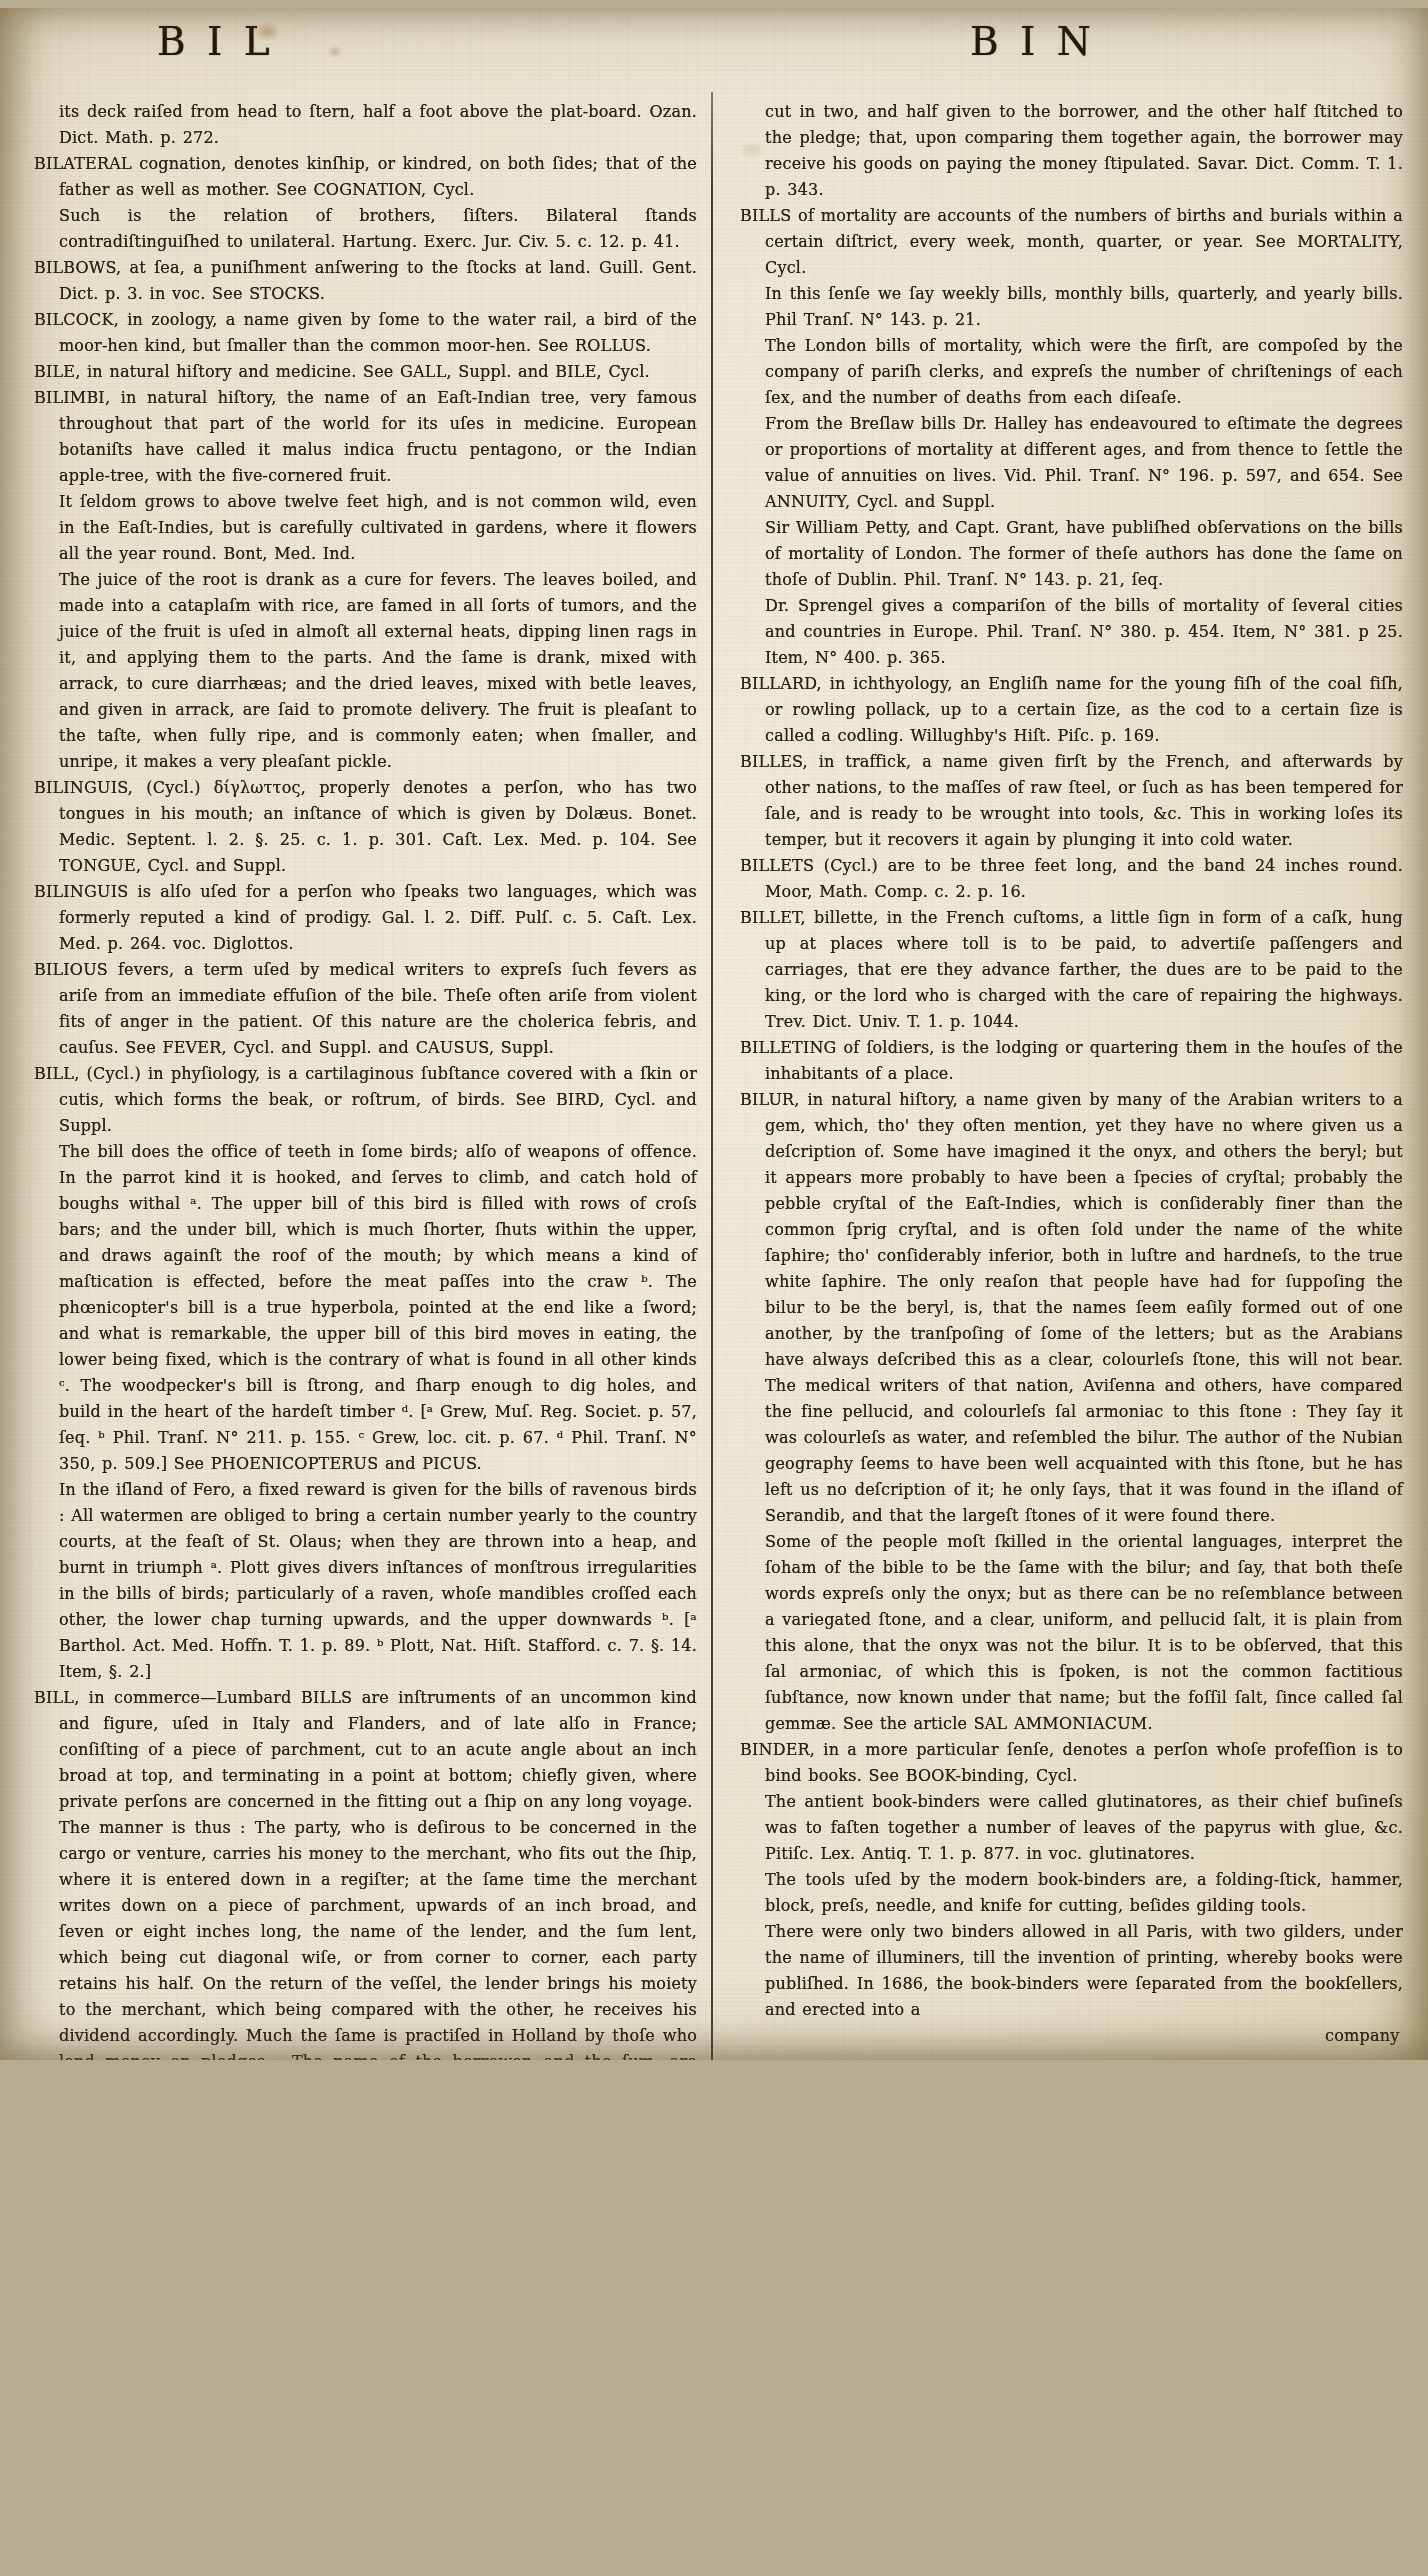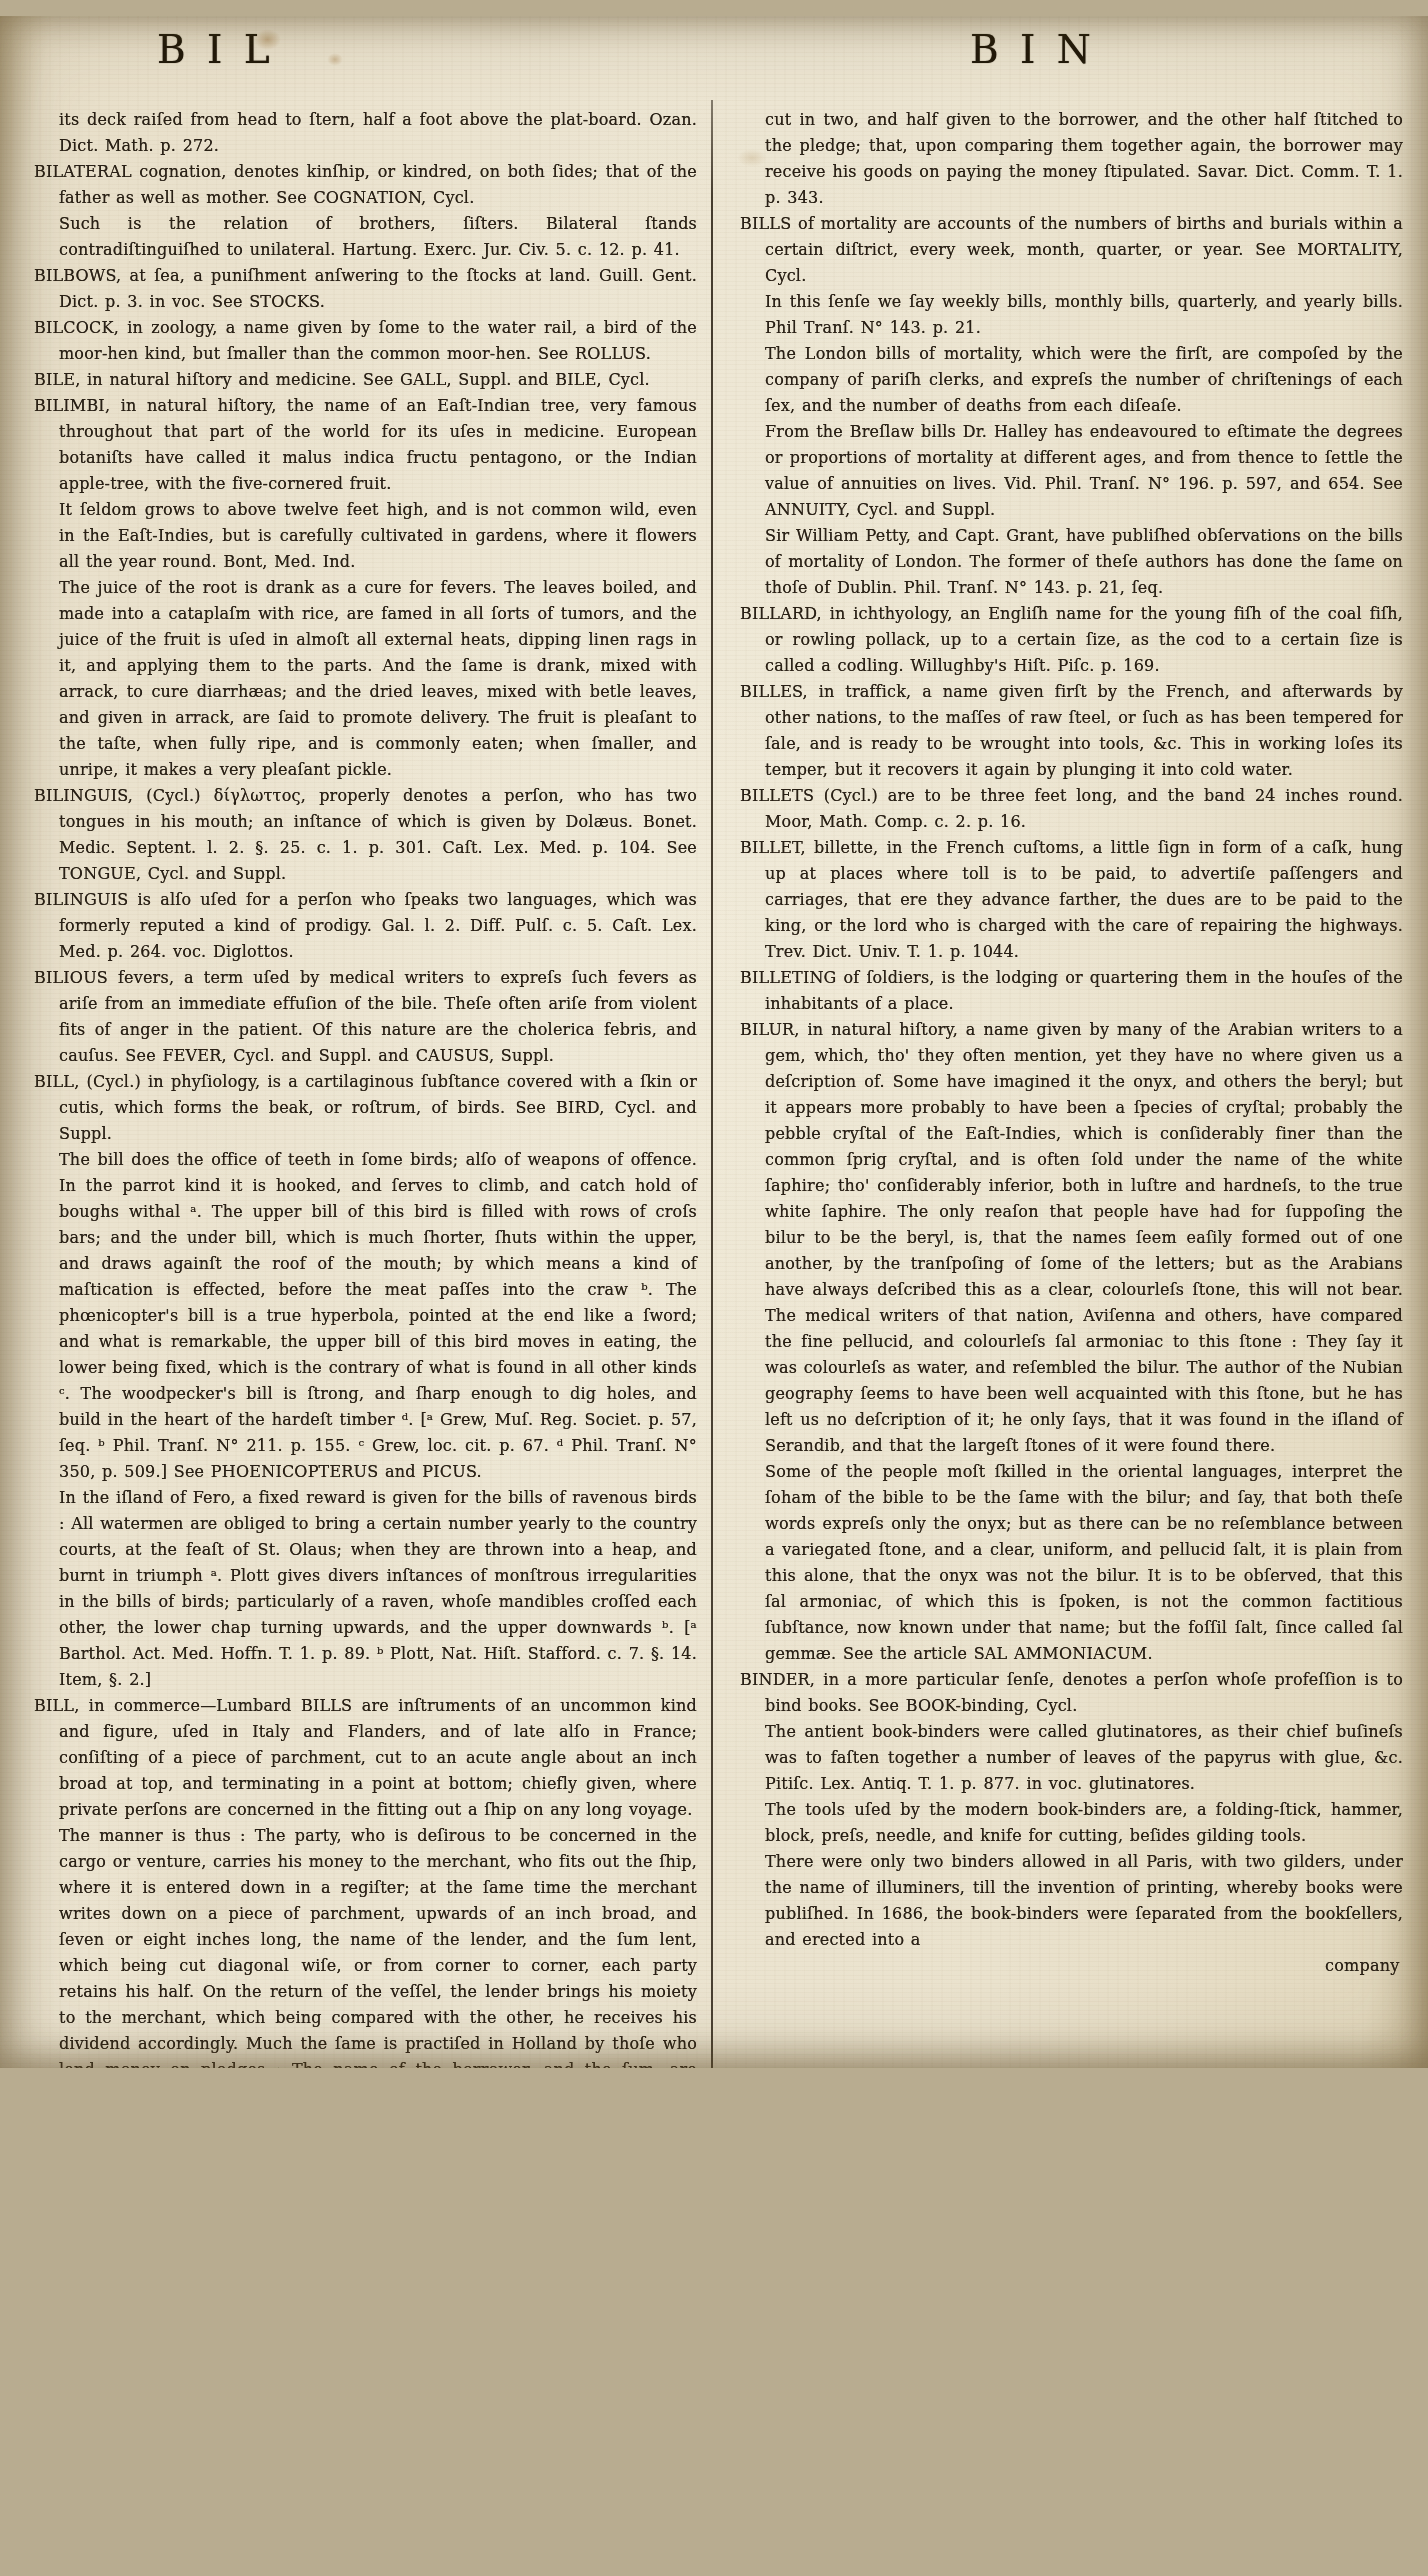--- a/index.html
+++ b/index.html
@@ -4,21 +4,21 @@
 <style>
   html, body {
     margin: 0;
     padding: 0;
     background: #b8ac90;
   }
   .page {
     position: relative;
     width: 1428px;
     height: 2052px;
-    margin: 16px auto;
+    margin: 8px auto;
     overflow: hidden;
     background:
       linear-gradient(100deg,
         #d6c9ab 0%, #e7dec8 3%,
         #ebe3cf 18%, #ece5d2 45%,
         #eae2cd 75%, #e3d9bf 96%, #cfc2a2 100%);
     color: #2a2214;
     font-family: "DejaVu Serif", "Liberation Serif", serif;
   }
   
@@ -135,20 +135,21 @@
         <p class="para entry">BILL, in commerce—Lumbard BILLS are inſtruments of an uncommon kind and figure, uſed in Italy and Flanders, and of late alſo in France; conſiſting of a piece of parchment, cut to an acute angle about an inch broad at top, and terminating in a point at bottom; chiefly given, where private perſons are concerned in the fitting out a ſhip on any long voyage.</p>
         <p class="para cont">The manner is thus : The party, who is deſirous to be concerned in the cargo or venture, carries his money to the merchant, who fits out the ſhip, where it is entered down in a regiſter; at the ſame time the merchant writes down on a piece of parchment, upwards of an inch broad, and ſeven or eight inches long, the name of the lender, and the ſum lent, which being cut diagonal wiſe, or from corner to corner, each party retains his half.  On the return of the veſſel, the lender brings his moiety to the merchant, which being compared with the other, he receives his dividend accordingly.  Much the ſame is practiſed in Holland by thoſe who lend money on pledges : The name of the borrower, and the ſum, are written on a like ſlip of parchment, which is</p>
       </div>
     <div class="col" id="col-right">
         <p class="para cont">cut in two, and half given to the borrower, and the other half ſtitched to the pledge; that, upon comparing them together again, the borrower may receive his goods on paying the money ſtipulated.  Savar. Dict. Comm. T. 1. p. 343.</p>
         <p class="para entry">BILLS of mortality are accounts of the numbers of births and burials within a certain diſtrict, every week, month, quarter, or year.  See MORTALITY, Cycl.</p>
         <p class="para cont">In this ſenſe we ſay weekly bills, monthly bills, quarterly, and yearly bills.  Phil Tranſ. N° 143. p. 21.</p>
         <p class="para cont">The London bills of mortality, which were the firſt, are compoſed by the company of pariſh clerks, and expreſs the number of chriſtenings of each ſex, and the number of deaths from each diſeaſe.</p>
         <p class="para cont">From the Breſlaw bills Dr. Halley has endeavoured to eſtimate the degrees or proportions of mortality at different ages, and from thence to ſettle the value of annuities on lives.  Vid. Phil. Tranſ. N° 196. p. 597, and 654.  See ANNUITY, Cycl. and Suppl.</p>
         <p class="para cont">Sir William Petty, and Capt. Grant, have publiſhed obſervations on the bills of mortality of London.  The former of theſe authors has done the ſame on thoſe of Dublin.  Phil. Tranſ. N° 143. p. 21, ſeq.</p>
+        <p class="para cont">Dr. Sprengel gives a compariſon of the bills of mortality of ſeveral cities and countries in Europe.  Phil. Tranſ. N° 380. p. 454.  Item, N° 381. p 25.  Item, N° 400. p. 365.</p>
         <p class="para entry">BILLARD, in ichthyology, an Engliſh name for the young fiſh of the coal fiſh, or rowling pollack, up to a certain ſize, as the cod to a certain ſize is called a codling.  Willughby's Hiſt. Piſc. p. 169.</p>
         <p class="para entry">BILLES, in traffick, a name given firſt by the French, and afterwards by other nations, to the maſſes of raw ſteel, or ſuch as has been tempered for ſale, and is ready to be wrought into tools, &amp;c.  This in working loſes its temper, but it recovers it again by plunging it into cold water.</p>
         <p class="para entry">BILLETS (Cycl.) are to be three feet long, and the band 24 inches round.  Moor, Math. Comp. c. 2. p. 16.</p>
         <p class="para entry">BILLET, billette, in the French cuſtoms, a little ſign in form of a caſk, hung up at places where toll is to be paid, to advertiſe paſſengers and carriages, that ere they advance farther, the dues are to be paid to the king, or the lord who is charged with the care of repairing the highways.  Trev. Dict. Univ. T. 1. p. 1044.</p>
         <p class="para entry">BILLETING of ſoldiers, is the lodging or quartering them in the houſes of the inhabitants of a place.</p>
         <p class="para entry">BILUR, in natural hiſtory, a name given by many of the Arabian writers to a gem, which, tho' they often mention, yet they have no where given us a deſcription of.  Some have imagined it the onyx, and others the beryl; but it appears more probably to have been a ſpecies of cryſtal; probably the pebble cryſtal of the Eaſt-Indies, which is conſiderably finer than the common ſprig cryſtal, and is often ſold under the name of the white ſaphire; tho' conſiderably inferior, both in luſtre and hardneſs, to the true white ſaphire.  The only reaſon that people have had for ſuppoſing the bilur to be the beryl, is, that the names ſeem eaſily formed out of one another, by the tranſpoſing of ſome of the letters; but as the Arabians have always deſcribed this as a clear, colourleſs ſtone, this will not bear.  The medical writers of that nation, Aviſenna and others, have compared the fine pellucid, and colourleſs ſal armoniac to this ſtone : They ſay it was colourleſs as water, and reſembled the bilur.  The author of the Nubian geography ſeems to have been well acquainted with this ſtone, but he has left us no deſcription of it; he only ſays, that it was found in the iſland of Serandib, and that the largeſt ſtones of it were found there.</p>
         <p class="para cont">Some of the people moſt ſkilled in the oriental languages, interpret the ſoham of the bible to be the ſame with the bilur; and ſay, that both theſe words expreſs only the onyx; but as there can be no reſemblance between a variegated ſtone, and a clear, uniform, and pellucid ſalt, it is plain from this alone, that the onyx was not the bilur.  It is to be obſerved, that this ſal armoniac, of which this is ſpoken, is not the common factitious ſubſtance, now known under that name; but the foſſil ſalt, ſince called ſal gemmæ.  See the article SAL AMMONIACUM.</p>
         <p class="para entry">BINDER, in a more particular ſenſe, denotes a perſon whoſe profeſſion is to bind books.  See BOOK-binding, Cycl.</p>
         <p class="para cont">The antient book-binders were called glutinatores, as their chief buſineſs was to faſten together a number of leaves of the papyrus with glue, &amp;c.  Pitiſc. Lex. Antiq. T. 1. p. 877. in voc. glutinatores.</p>
         <p class="para cont">The tools uſed by the modern book-binders are, a folding-ſtick, hammer, block, preſs, needle, and knife for cutting, beſides gilding tools.</p>

